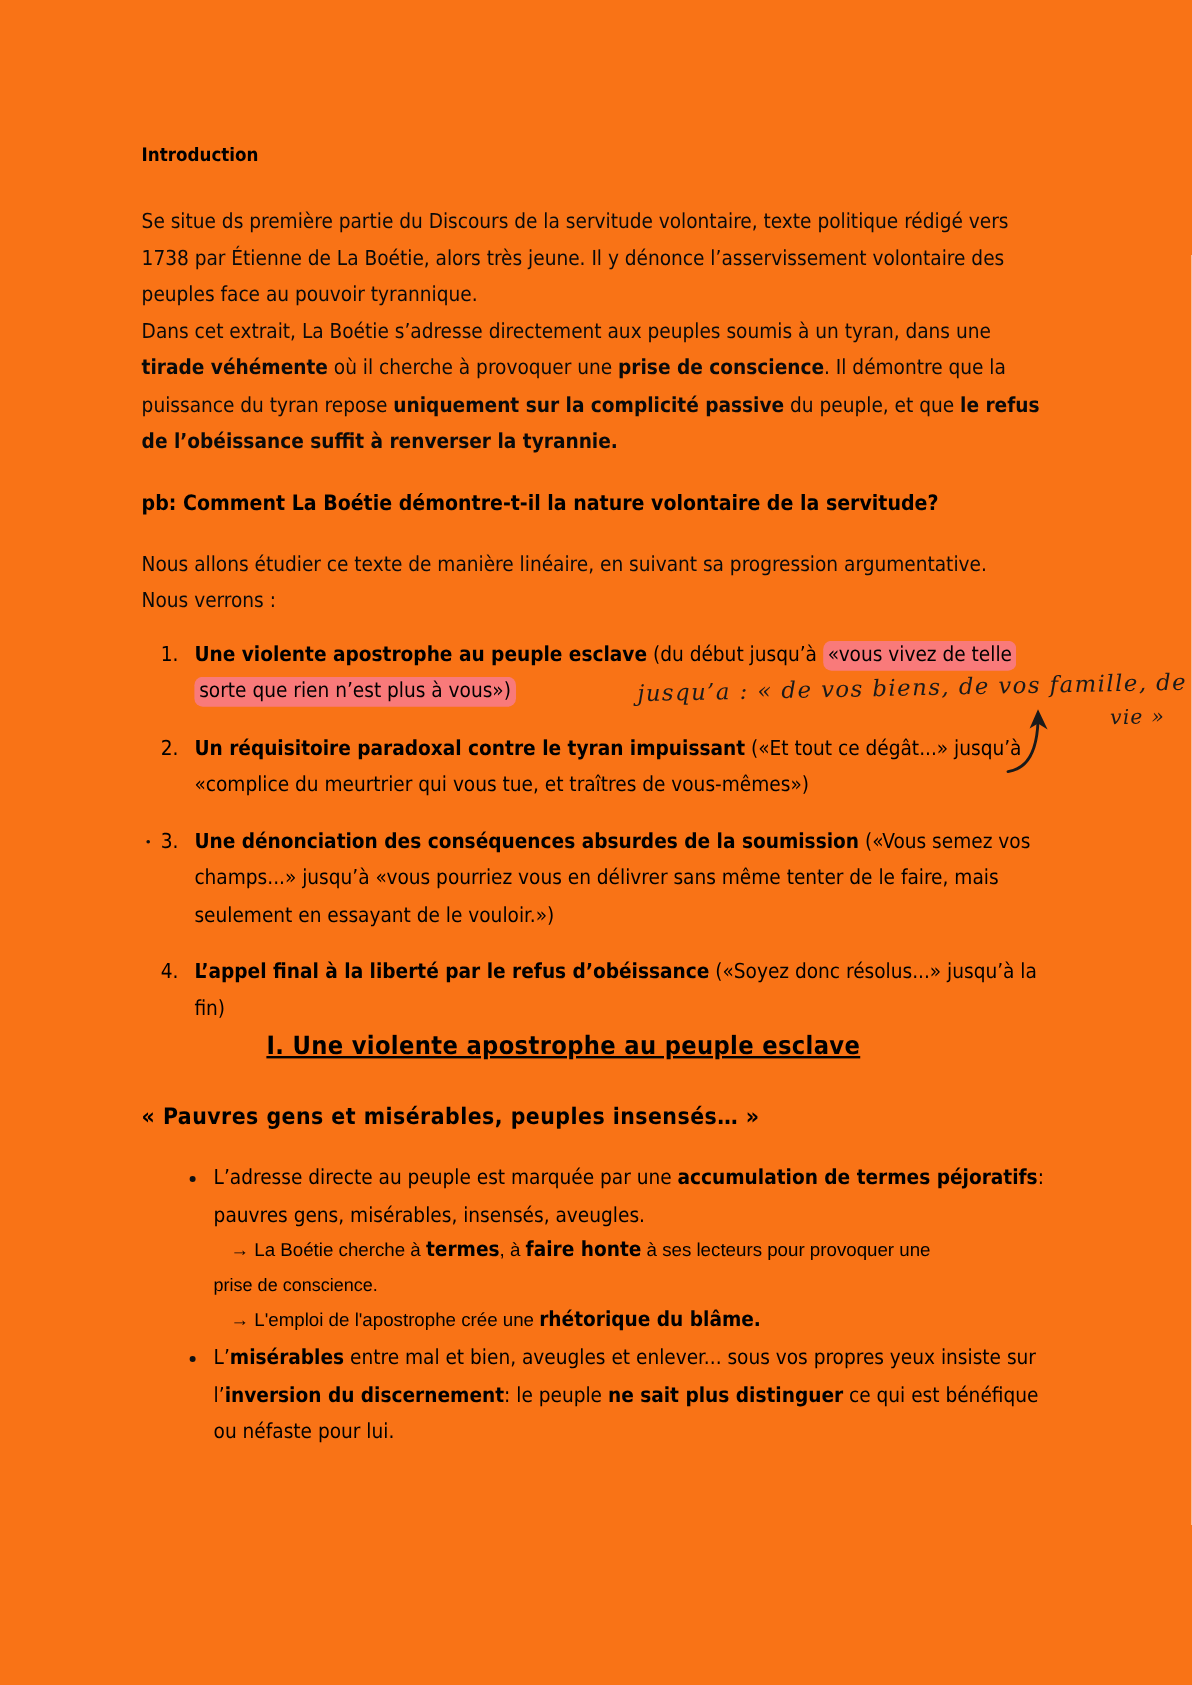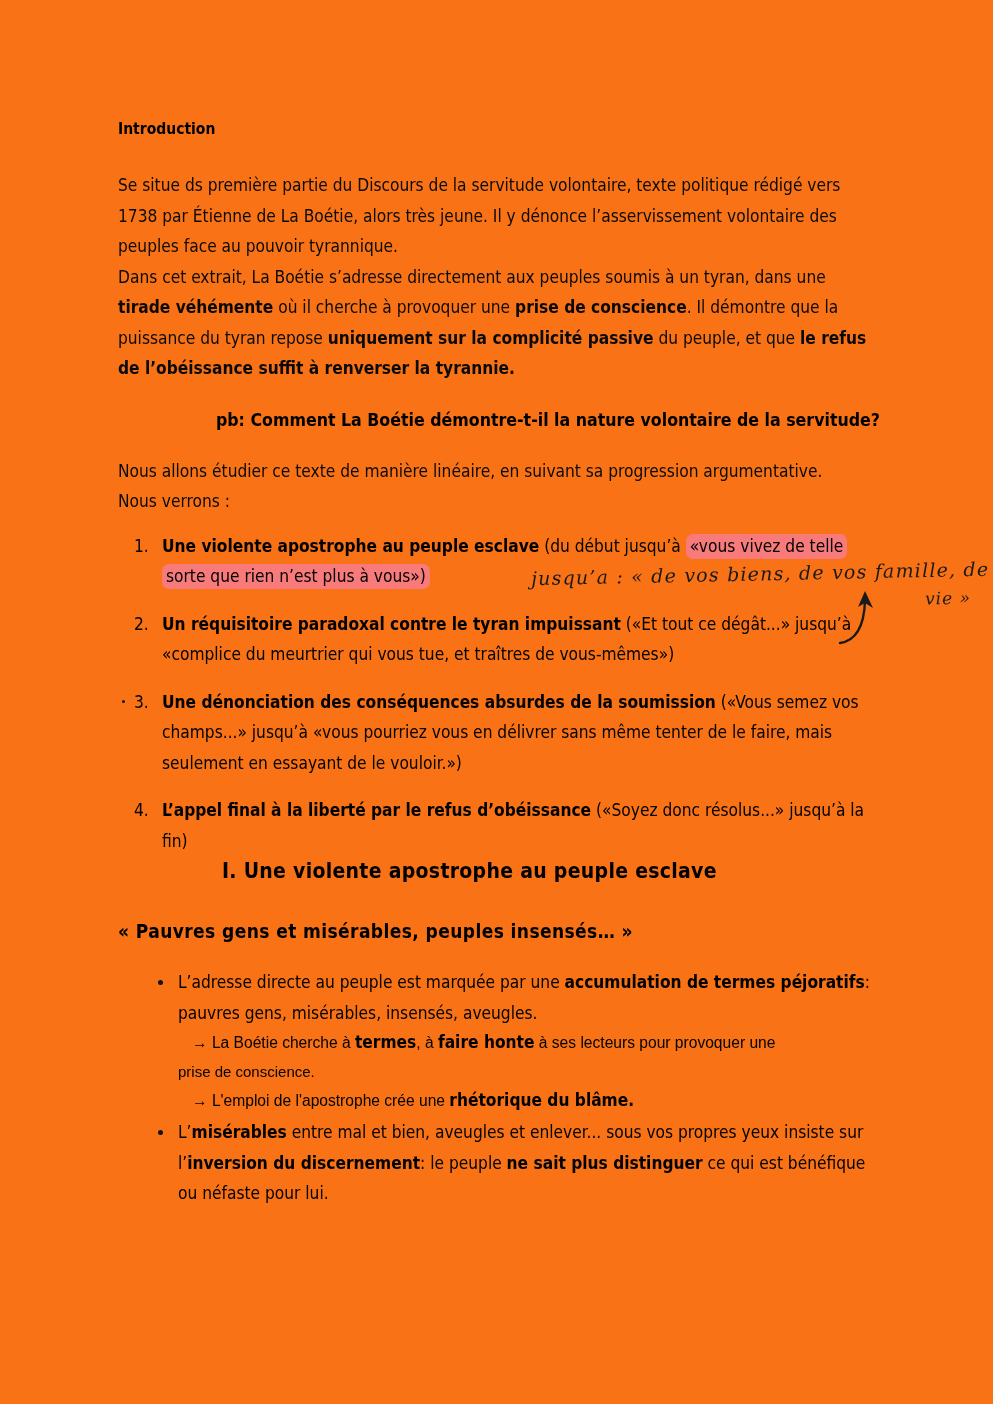--- a/index.html
+++ b/index.html
@@ -57,21 +57,20 @@
     font-weight: bold;
   }
 
   .pb-line {
     font-family: "DejaVu Sans Condensed", "DejaVu Sans", sans-serif;
     font-stretch: condensed;
     font-weight: bold;
     font-size: 17.6px;
     line-height: 28px;
     margin: 0;
-    text-align: right;
   }
 
   
   ol.outline {
     list-style: none;
     margin: 0;
     padding: 0;
   }
   ol.outline > li {
     position: relative;
@@ -112,20 +111,21 @@
   
   .sec-heading {
     font-family: "DejaVu Sans Condensed", "DejaVu Sans", sans-serif;
     font-stretch: condensed;
     font-weight: bold;
     font-size: 21px;
     line-height: 30px;
     margin: 0;
     padding-left: 60px;
     letter-spacing: 0.3px;
+    text-decoration: underline;
   }
 
   .quote-heading {
     font-family: "DejaVu Sans Condensed", "DejaVu Sans", sans-serif;
     font-stretch: condensed;
     font-weight: bold;
     font-size: 19px;
     line-height: 28px;
     margin: 0;
     letter-spacing: 0.4px;

